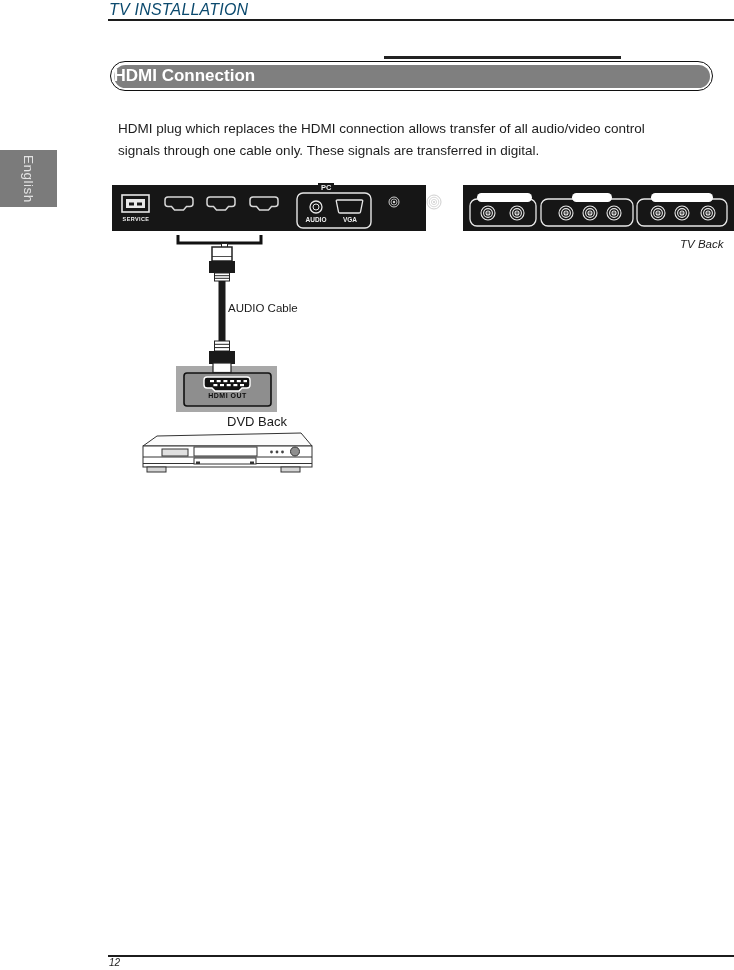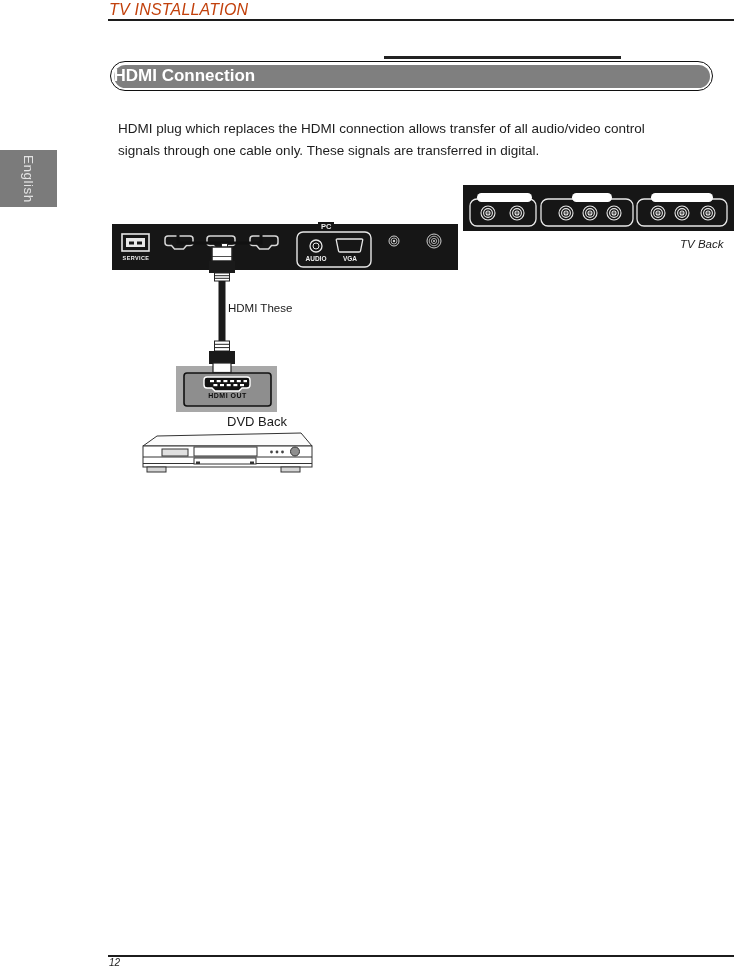--- a/index.html
+++ b/index.html
@@ -3,21 +3,21 @@
 <meta charset="utf-8">
 <style>
   html,body{margin:0;padding:0;background:#fff;}
   .page{
     position:relative;width:734px;height:970px;background:#ffffff;overflow:hidden;
     font-family:"Liberation Sans", sans-serif;color:#1d1d1d;
   }
   
   .header-title{
     position:absolute;left:109px;top:1px;font-size:16px;font-style:italic;
-    color:#c2410c;letter-spacing:.2px;white-space:nowrap;
+    color:#0c4a6e;letter-spacing:.2px;white-space:nowrap;
   }
   .header-rule{position:absolute;left:108px;top:19px;width:626px;height:2px;background:#1c1c1c;}
   
   .lang-tab{
     position:absolute;left:0;top:150px;width:57px;height:57px;background:#7b7b7b;
     display:flex;align-items:center;justify-content:center;
   }
   .lang-tab span{
     writing-mode:vertical-rl;font-size:13.5px;color:#e3e3e3;letter-spacing:.5px;
   }
@@ -31,21 +31,21 @@
   .banner-inner{
     position:absolute;left:2.5px;right:2.5px;top:2.5px;bottom:2.5px;background:#7f7f7f;
     border-radius:12px;display:flex;align-items:center;
     padding-right:112px;
   }
   .banner-text{font-size:17px;font-weight:bold;color:#ffffff;white-space:nowrap;}
   
   .body-text{position:absolute;left:118px;top:118px;width:620px;font-size:13.5px;line-height:21.5px;color:#1d1d1d;}
   
   .panel{position:absolute;background:#161616;}
-  .panel-left{left:112px;top:185px;width:346px;height:46px;margin-top:39px;}
+  .panel-left{left:112px;top:185px;width:314px;height:46px;}
   .panel-right{left:463px;top:185px;width:271px;height:46px;}
   .panel svg{position:absolute;left:0;top:0;}
   .plabel{position:absolute;color:#f0f0f0;font-weight:bold;white-space:nowrap;}
   .lbl-service{left:7px;top:31px;width:34px;text-align:center;font-size:5.5px;letter-spacing:.4px;}
   .lbl-pc{left:206px;top:-2px;font-size:7.5px;background:#161616;padding:0 3px;}
   .lbl-audio{left:188px;top:31px;width:32px;text-align:center;font-size:6.5px;}
   .lbl-vga{left:224px;top:31px;width:28px;text-align:center;font-size:6.5px;}
   
   .tv-back-label{position:absolute;left:680px;top:238px;font-size:11.5px;color:#1a1a1a;font-style:italic;}
   .hdmi-cable-label{position:absolute;left:228px;top:302px;font-size:11.5px;color:#1a1a1a;}
@@ -252,20 +252,20 @@
       <circle cx="282.5" cy="452" r="1.4" fill="#444" stroke="none"></circle>
       <circle cx="295" cy="451.5" r="4.5" fill="#8f8f8f"></circle>
       <rect x="194" y="458" width="62" height="6"></rect>
       <rect x="196" y="461.5" width="4" height="2.5" fill="#333" stroke="none"></rect>
       <rect x="250" y="461.5" width="4" height="2.5" fill="#333" stroke="none"></rect>
       <rect x="147" y="467" width="19" height="5" fill="#d5d5d5"></rect>
       <rect x="281" y="467" width="19" height="5" fill="#d5d5d5"></rect>
     </g>
   </svg>
 
-  <div class="hdmi-cable-label">HDMI These</div>
+  <div class="hdmi-cable-label">AUDIO Cable</div>
   <div class="hdmi-out-label">HDMI OUT</div>
   <div class="dvd-back-label">DVD Back</div>
 
   <div class="footer-rule"></div>
   <div class="footer-page">12</div>
 
 </div>
 
 </body></html>

